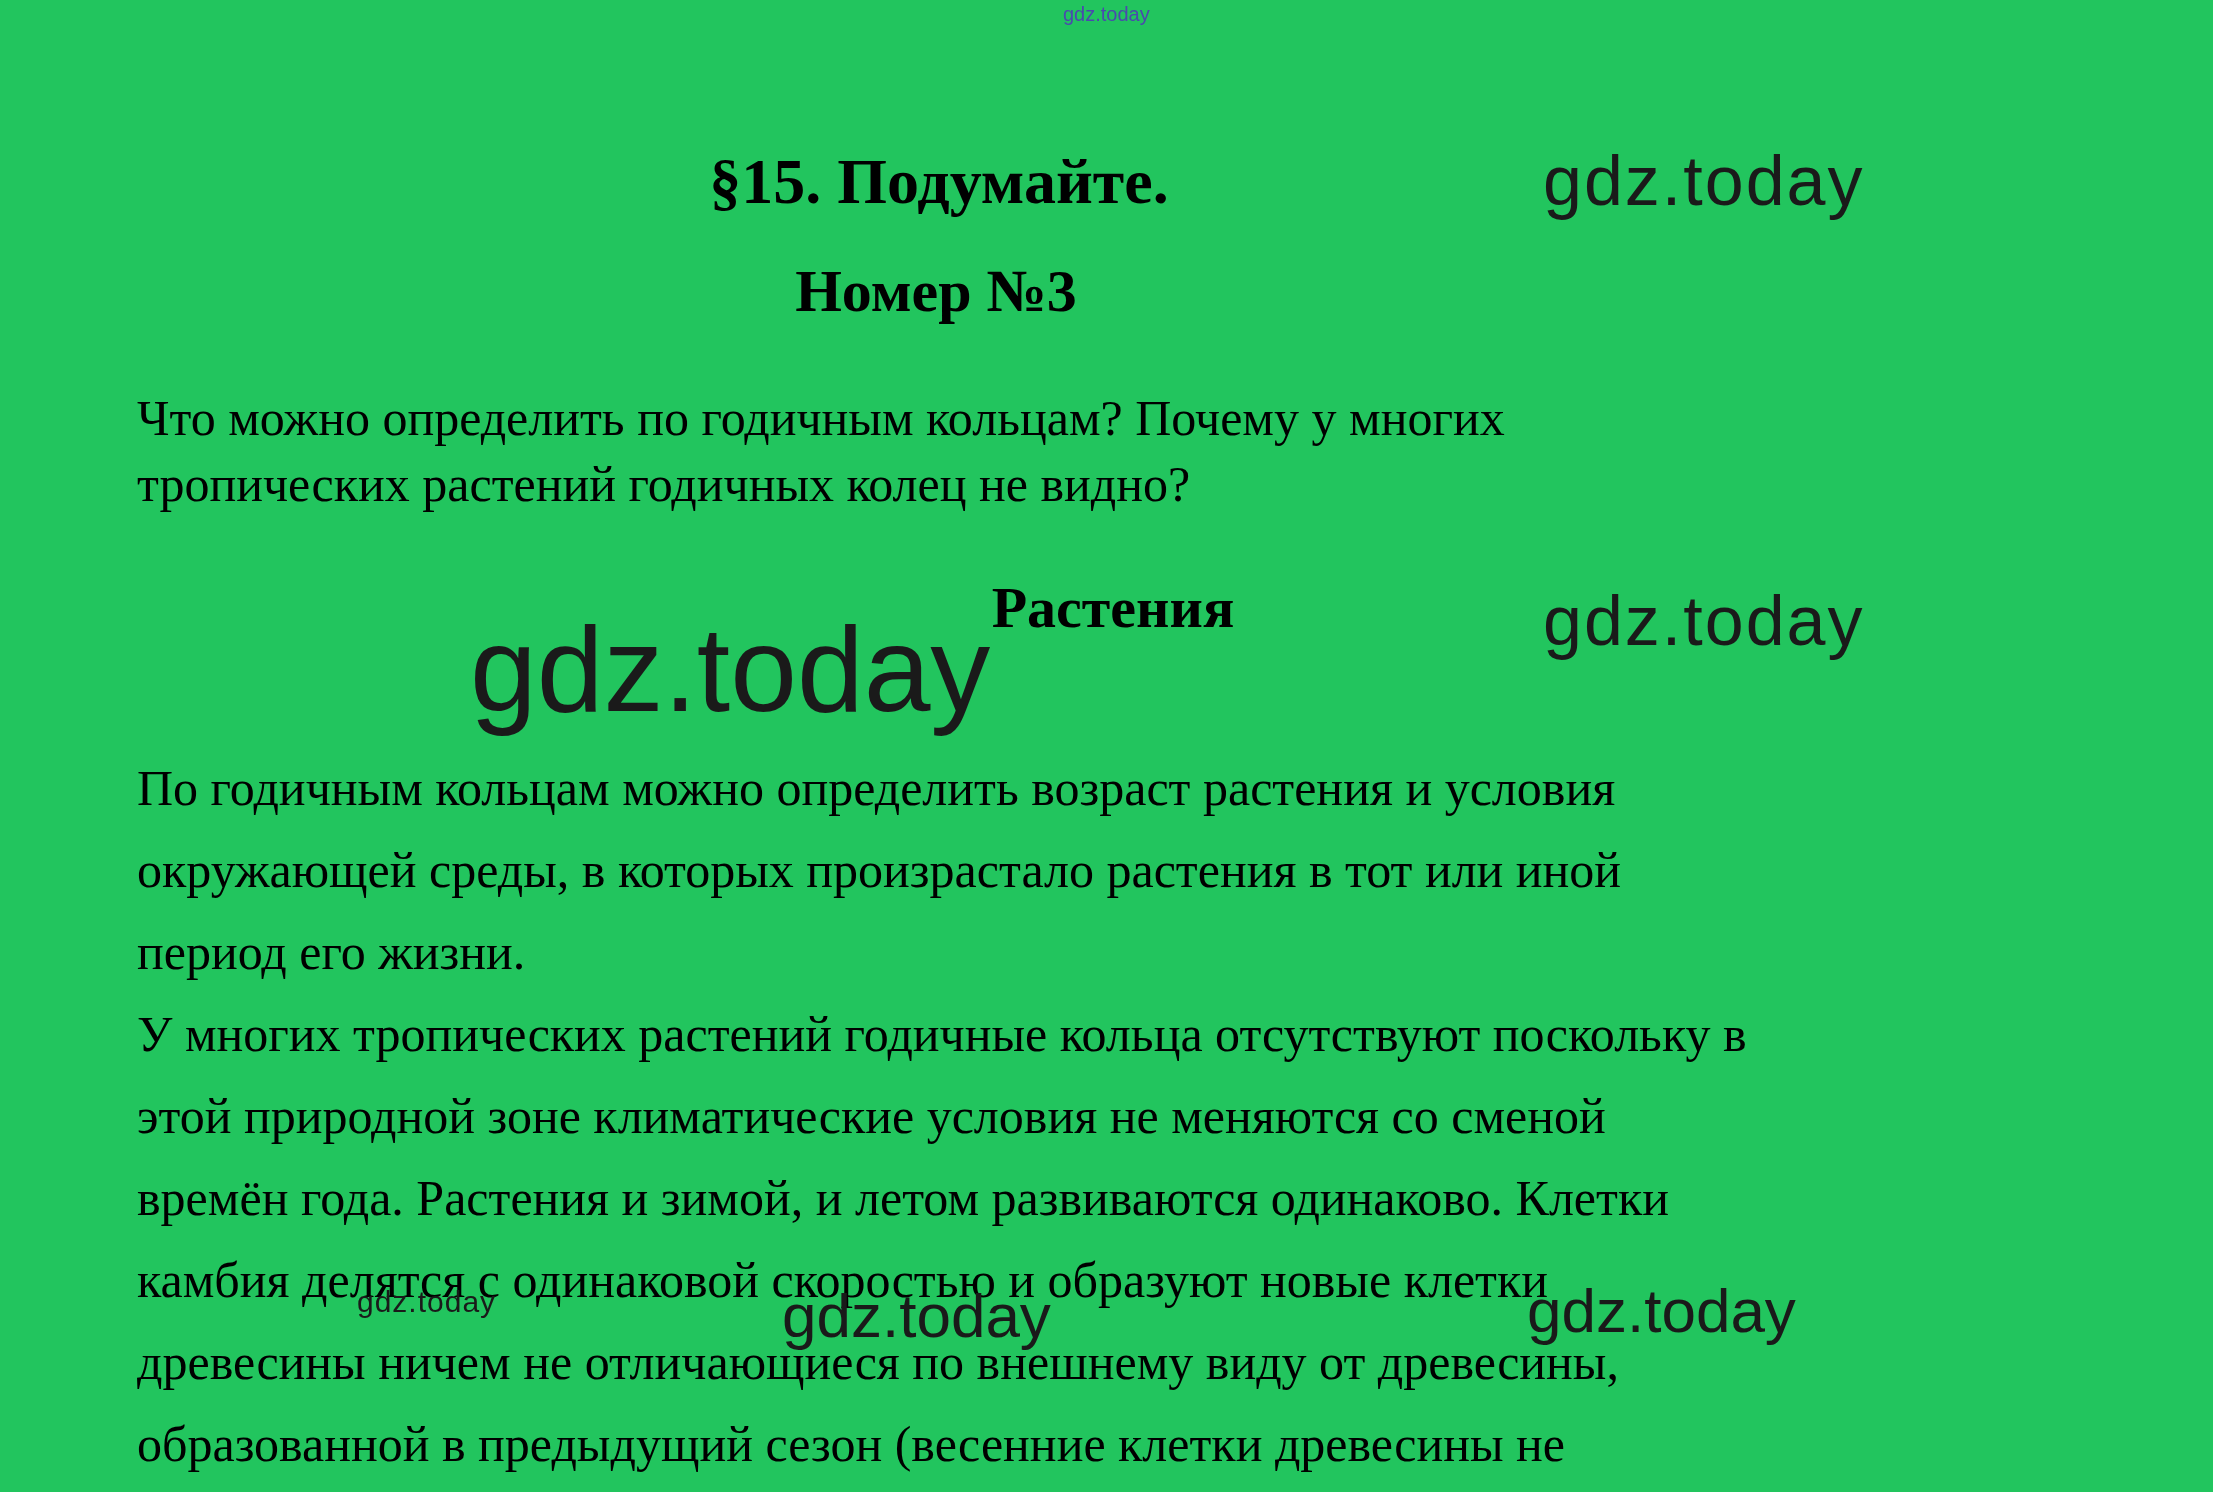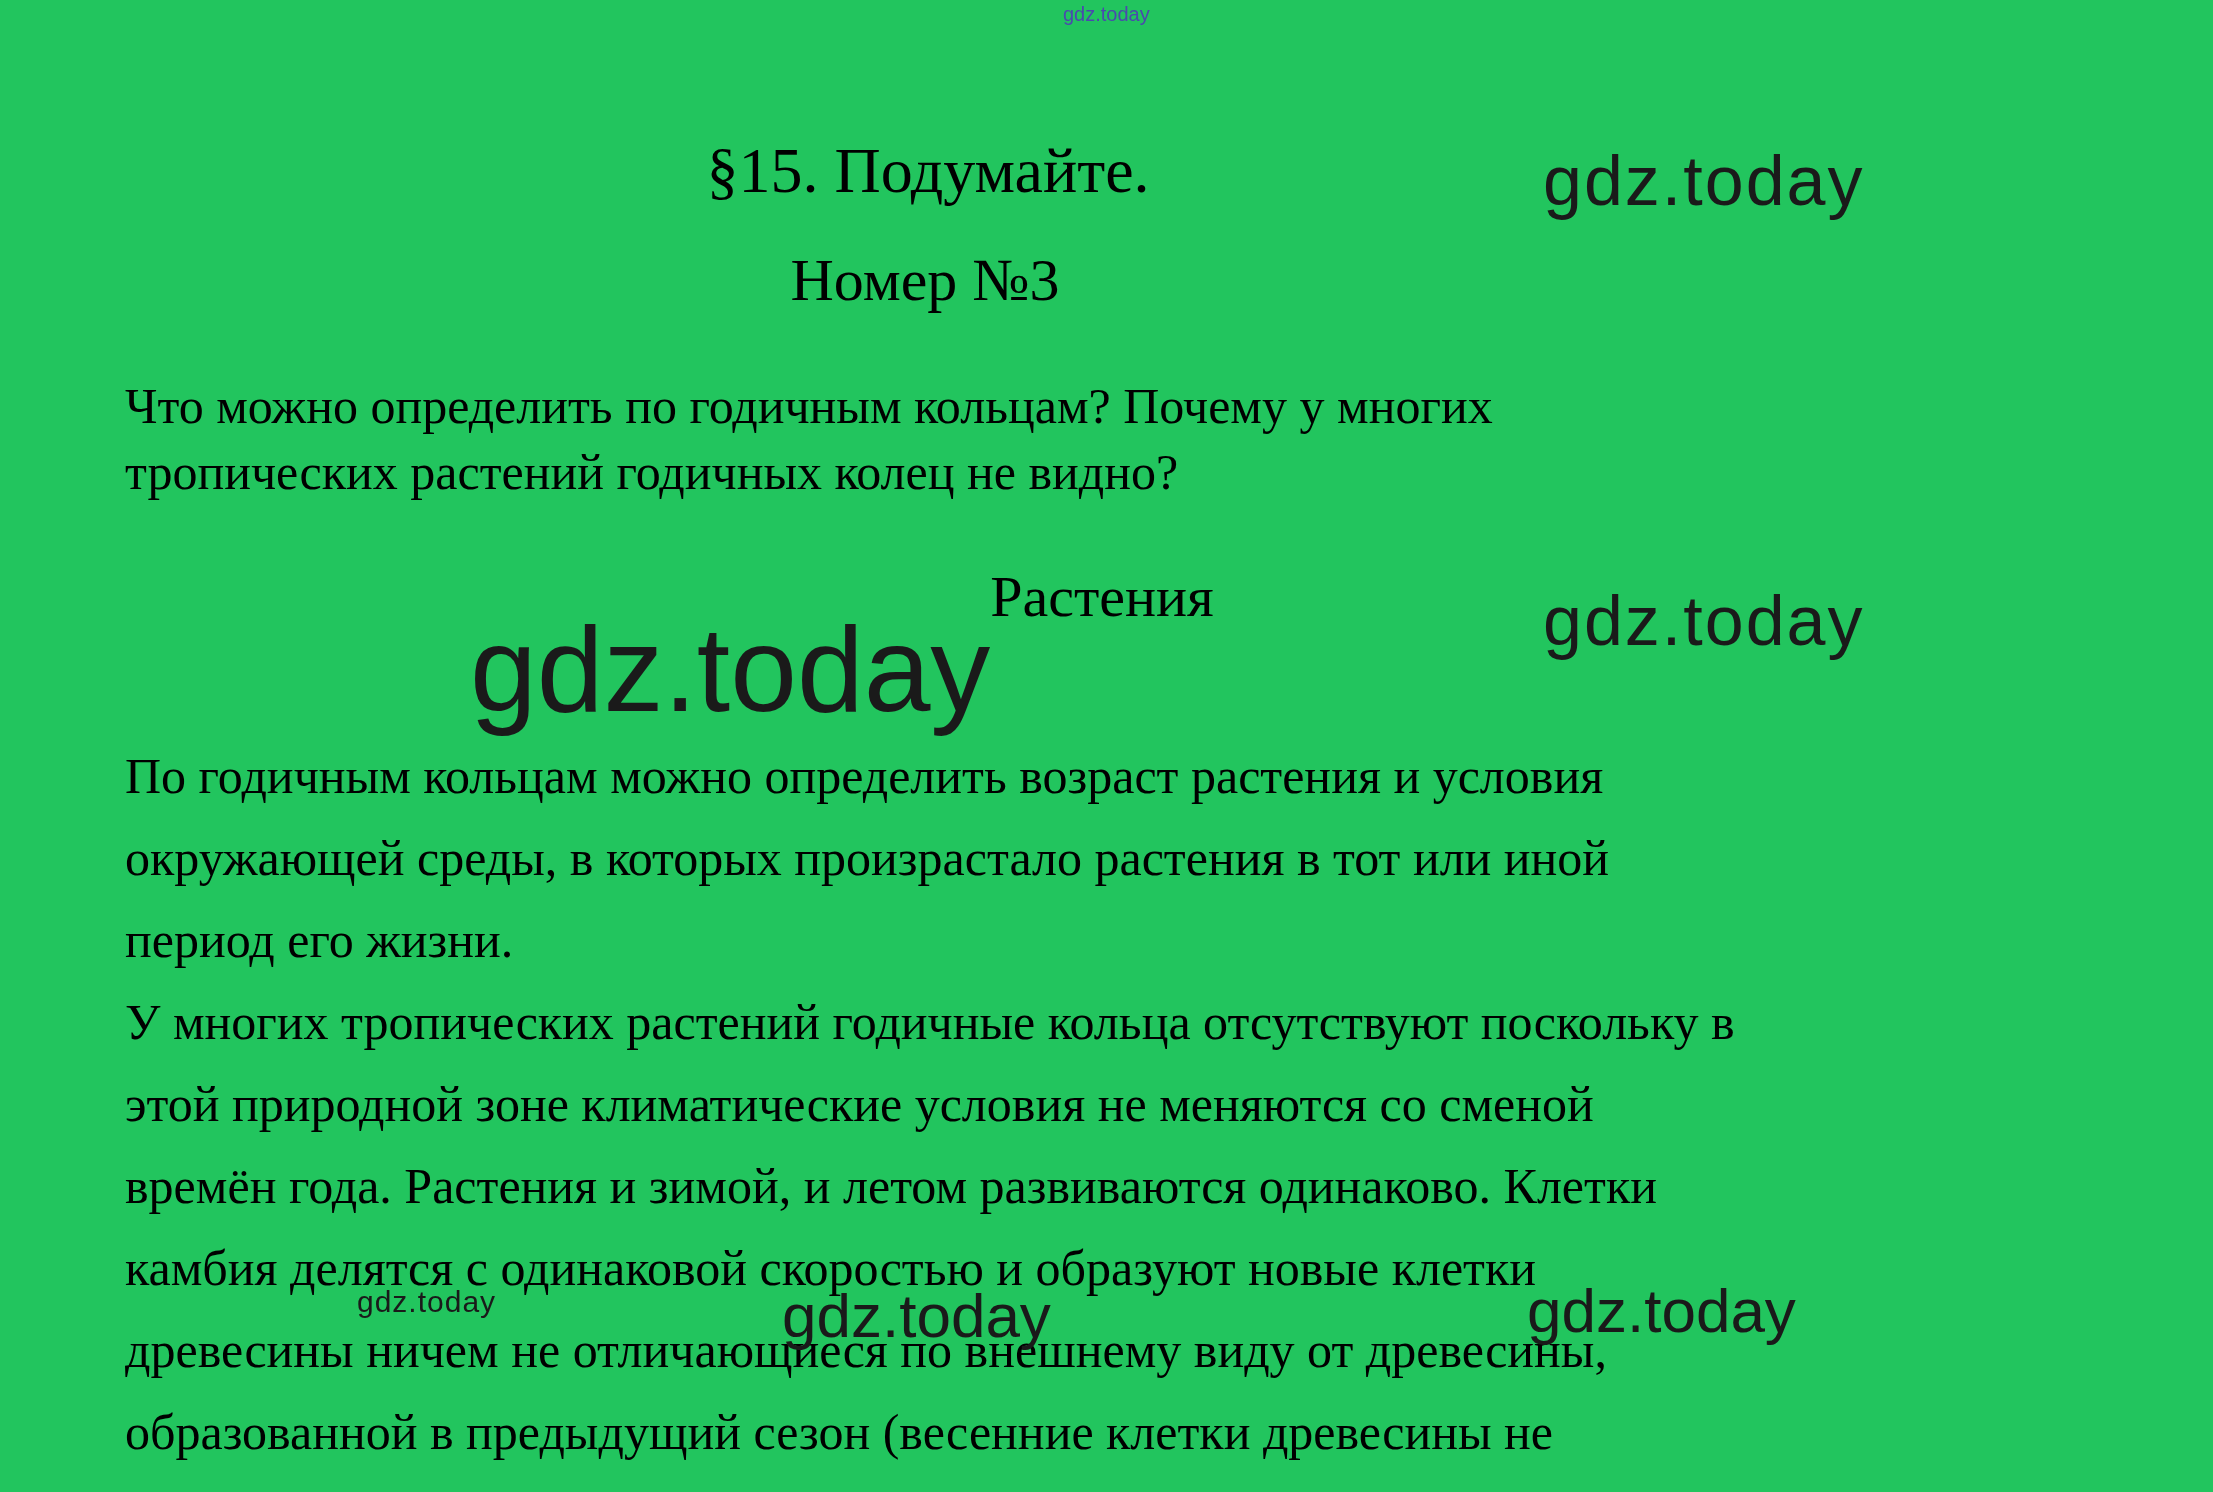--- a/index.html
+++ b/index.html
@@ -8,32 +8,32 @@
     width: 2213px;
     height: 1492px;
     background: #22c55e;
     overflow: hidden;
     font-family: "Liberation Serif", serif;
     color: #000000;
   }
   
   .heading {
     position: absolute;
-    margin: 0;
-    font-weight: normal;
+    margin: 11px;
+    font-weight: bold;
     line-height: 1;
     white-space: nowrap;
     transform: translateX(-50%);
   }
   .heading.title    { left: 928px;  top: 139px; font-size: 64px; }
   .heading.task     { left: 925px;  top: 250px; font-size: 60px; }
   .heading.solution { left: 1102px; top: 568px; font-size: 58px; }
   .body {
     position: absolute;
-    margin: 0;
+    margin: 12px;
     left: 125px;
     width: 2010px;
     font-size: 50px;
     white-space: pre-line;
   }
   .body.question { top: 373px; line-height: 66px; }
   .body.answer   { top: 735px; line-height: 82px; }
   
   .wm {
     position: absolute;

